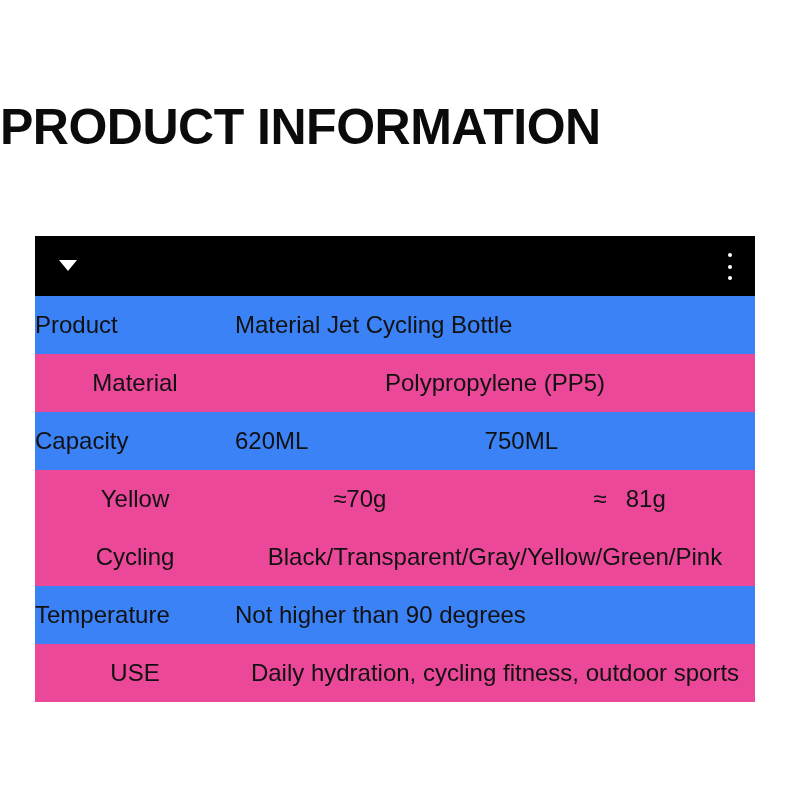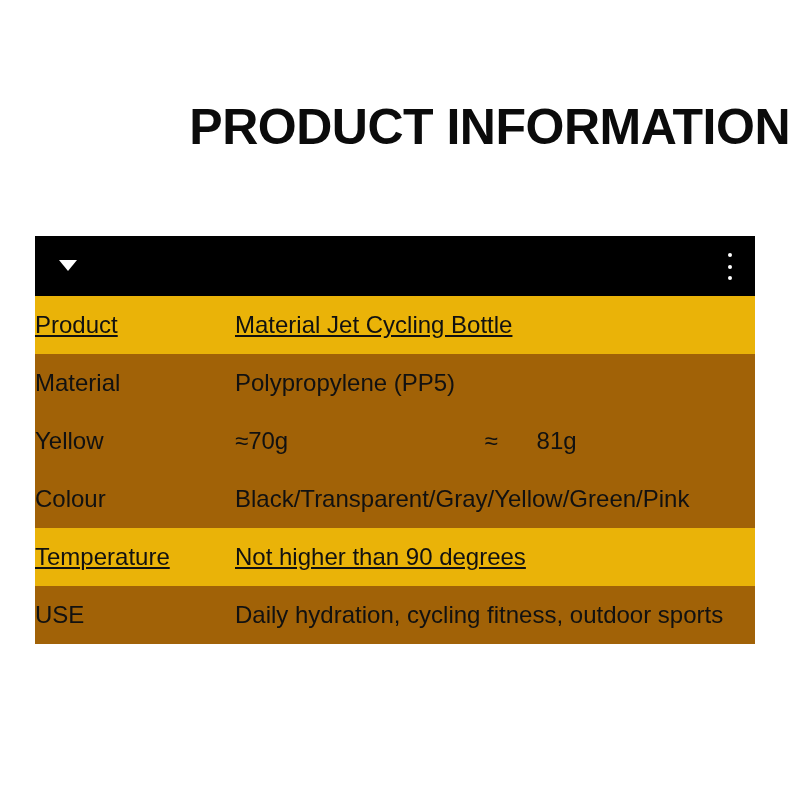--- a/index.html
+++ b/index.html
@@ -14,21 +14,21 @@
     color: #000000;
     overflow: hidden;
   }
   .page {
     position: relative;
     width: 790px;
     height: 806px;
     box-sizing: border-box;
   }
   .title {
-    text-align: right;
+    text-align: left;
     font-size: 50px;
     font-weight: bold;
     letter-spacing: -0.5px;
     color: #0b0b0b;
     margin: 0;
     padding-top: 100px;
     line-height: 1.1;
   }
   .table-wrap {
     position: absolute;
@@ -78,22 +78,22 @@
     border-radius: 50%;
     background: #ffffff;
   }
   .table tr.data-row td {
     height: 58px;
     font-size: 24px;
     vertical-align: middle;
     padding: 0;
     border: none;
   }
-  .shade-a td { background: #eab308; text-decoration: underline; }
-  .shade-b td { background: #a16207; }
+  .shade-a td { background: #3b82f6; }
+  .shade-b td { background: #ec4899; text-align: center; }
 
   .cell-label {
     width: 200px;
     padding-left: 20px;
     font-size: 25px;
     color: #111;
     white-space: nowrap;
   }
   .cell-value {
     padding-left: 12px;
@@ -148,36 +148,45 @@
       <tr class="data-row shade-a">
         <td class="cell-label">Product</td>
         <td class="cell-value">Material Jet Cycling Bottle</td>
       </tr>
 
       <tr class="data-row shade-b">
         <td class="cell-label">Material</td>
         <td class="cell-value">Polypropylene (PP5)</td>
       </tr>
 
+      <tr class="data-row shade-a">
+        <td class="cell-label">Capacity</td>
+        <td class="cell-value">
+          <div class="two-col">
+            <span class="col-1">620ML</span>
+            <span class="col-2">750ML</span>
+          </div>
+        </td>
+      </tr>
 
       <tr class="data-row shade-b">
         <td class="cell-label">Yellow</td>
         <td class="cell-value">
           <div class="two-col">
             <span class="col-1">≈70g</span>
             <span class="col-2">
               <span class="weight-approx">≈</span><span class="nowrap">81g</span>
             </span>
           </div>
         </td>
       </tr>
 
 
       <tr class="data-row shade-b">
-        <td class="cell-label">Colour</td>
+        <td class="cell-label">Cycling</td>
         <td class="cell-value small">Black/Transparent/Gray/Yellow/Green/Pink</td>
       </tr>
 
       <tr class="data-row shade-a">
         <td class="cell-label">Temperature</td>
         <td class="cell-value">Not higher than 90 degrees</td>
       </tr>
 
       <tr class="data-row shade-b">
         <td class="cell-label">USE</td>

